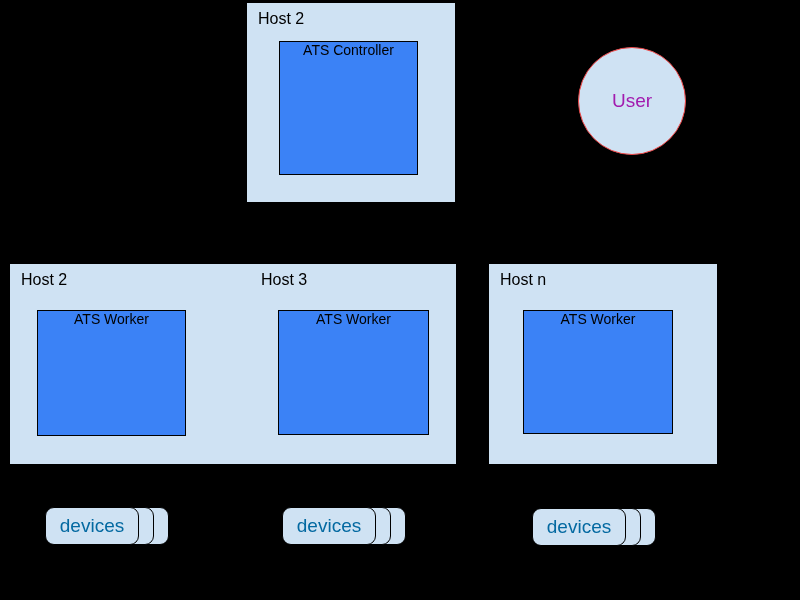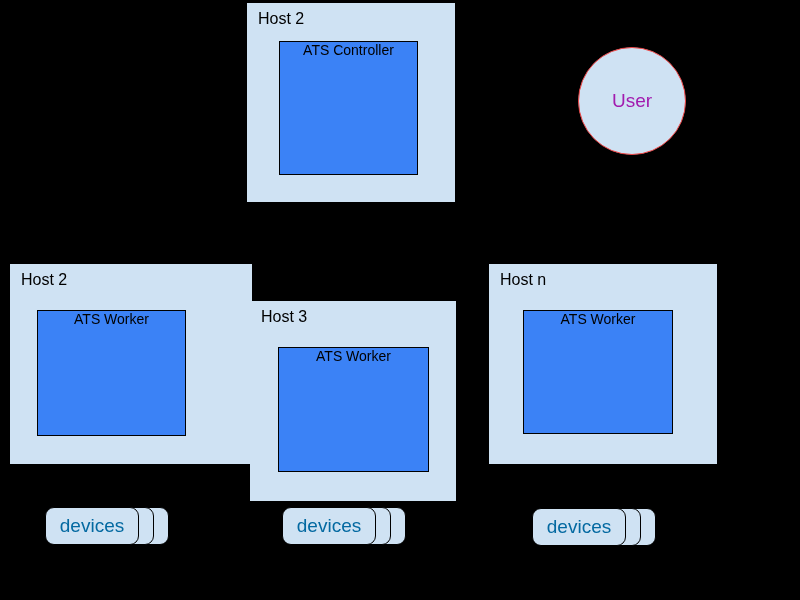--- a/index.html
+++ b/index.html
@@ -37,21 +37,21 @@
     display: flex;
     align-items: flex-start;
     justify-content: center;
     font-size: 14px;
     color: #000000;
   }
   .host-1 { left: 247px; top: 3px;   width: 208px; height: 199px; }
   .host-1 .inner-box { left: 32px; top: 38px; width: 137px; height: 132px; }
   .host-2 { left: 10px;  top: 264px; width: 206px; height: 200px; padding-left: 36px; }
   .host-2 .inner-box { left: 27px; top: 46px; width: 147px; height: 124px; }
-  .host-3 { left: 250px; top: 264px; width: 206px; height: 200px; margin-top: 37px; }
+  .host-3 { left: 250px; top: 264px; width: 206px; height: 200px; }
   .host-3 .inner-box { left: 28px; top: 46px; width: 149px; height: 123px; }
   .host-n { left: 489px; top: 264px; width: 228px; height: 200px; }
   .host-n .inner-box { left: 34px; top: 46px; width: 148px; height: 122px; }
   
   .user-circle {
     position: absolute;
     left: 578px;
     top: 47px;
     width: 108px;
     height: 108px;

